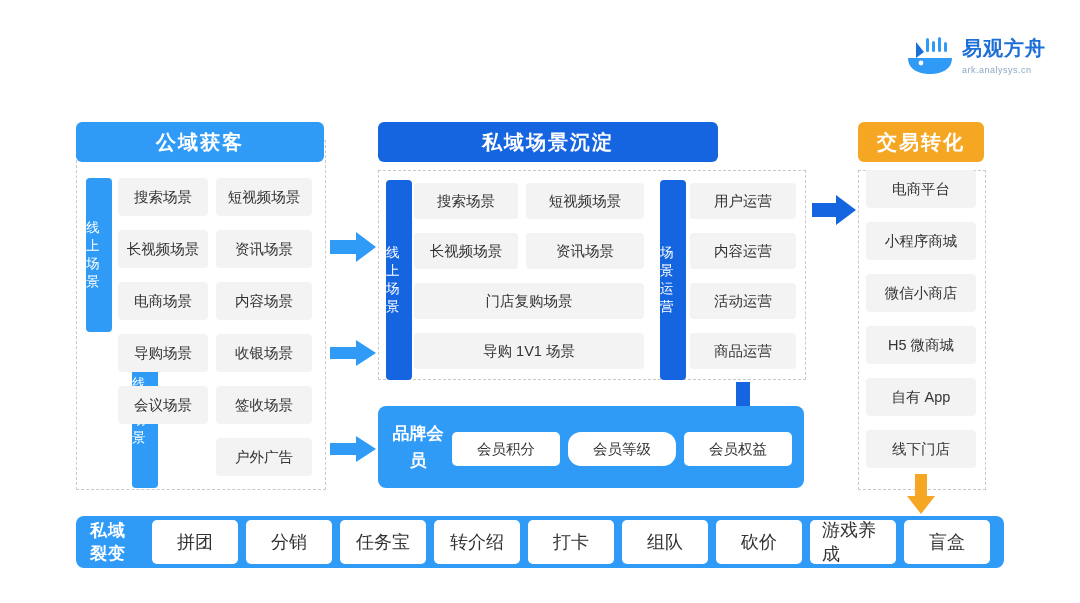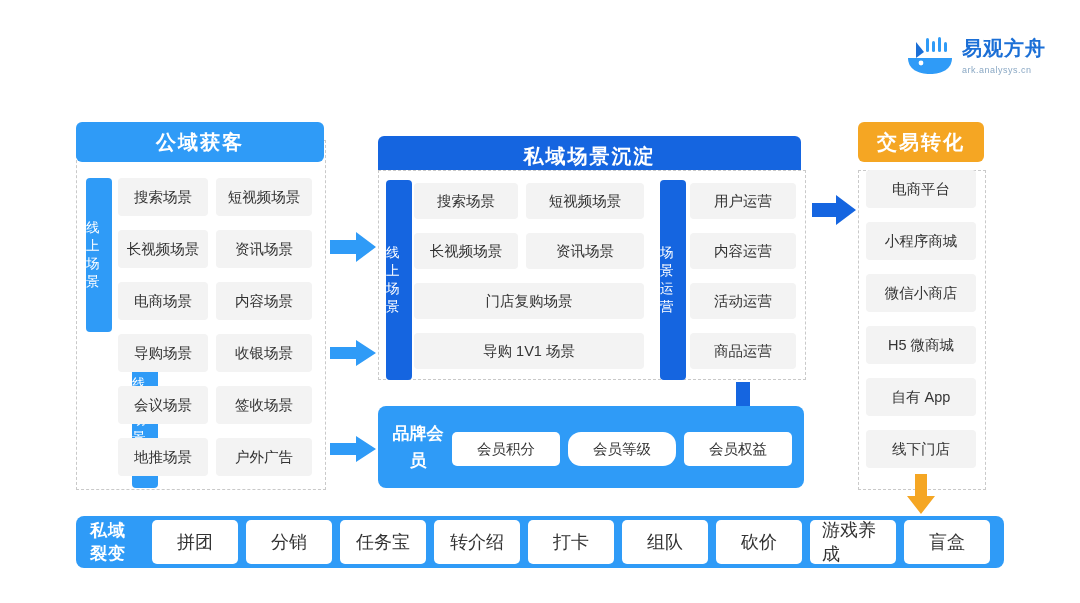--- a/index.html
+++ b/index.html
@@ -107,44 +107,41 @@
     </div>
   <div class="tile" style="position:absolute;left:216px;top:334px;width:96px;height:38px;">
     <span>收银场景</span>
     </div>
   <div class="tile" style="position:absolute;left:118px;top:386px;width:90px;height:38px;">
     <span>会议场景</span>
     </div>
   <div class="tile" style="position:absolute;left:216px;top:386px;width:96px;height:38px;">
     <span>签收场景</span>
     </div>
-  <div class="tile" style="position:absolute;left:118px;top:438px;width:90px;height:38px;">
-    <span>地推场景</span>
-    </div>
   <div class="tile" style="position:absolute;left:216px;top:438px;width:96px;height:38px;">
     <span>户外广告</span>
     </div>
 
   <div class="arrow" style="left:330px;top:230px;width:46px;height:34px;">
     <svg width="46" height="34">
         <polygon points="0,10 26,10 26,2 46,17 26,32 26,24 0,24" fill="#2f9bf7"></polygon>
       </svg>
   </div>
   <div class="arrow" style="left:330px;top:338px;width:46px;height:30px;">
     <svg width="46" height="30">
         <polygon points="0,9 26,9 26,2 46,15 26,28 26,21 0,21" fill="#2f9bf7"></polygon>
       </svg>
   </div>
   <div class="arrow" style="left:330px;top:434px;width:46px;height:30px;">
     <svg width="46" height="30">
         <polygon points="0,9 26,9 26,2 46,15 26,28 26,21 0,21" fill="#2f9bf7"></polygon>
       </svg>
   </div>
 
-  <div class="hdr" style="left:378px;top:136px;width:423px;height:40px;background:#1565e0;text-align:center;">
+  <div class="hdr" style="left:378px;top:122px;width:340px;height:40px;background:#1565e0;text-align:center;">
     <span>私域场景沉淀</span>
   </div>
   <div class="panel" style="left:378px;top:170px;width:426px;height:208px;"></div>
 
   <div class="vlabel vlabel-deep" style="position:absolute;left:386px;top:180px;height:188px;">
     <span>线上场景</span>
   </div>
 
   <div class="tile" style="position:absolute;left:414px;top:183px;width:104px;height:36px;">
     <span>搜索场景</span>

